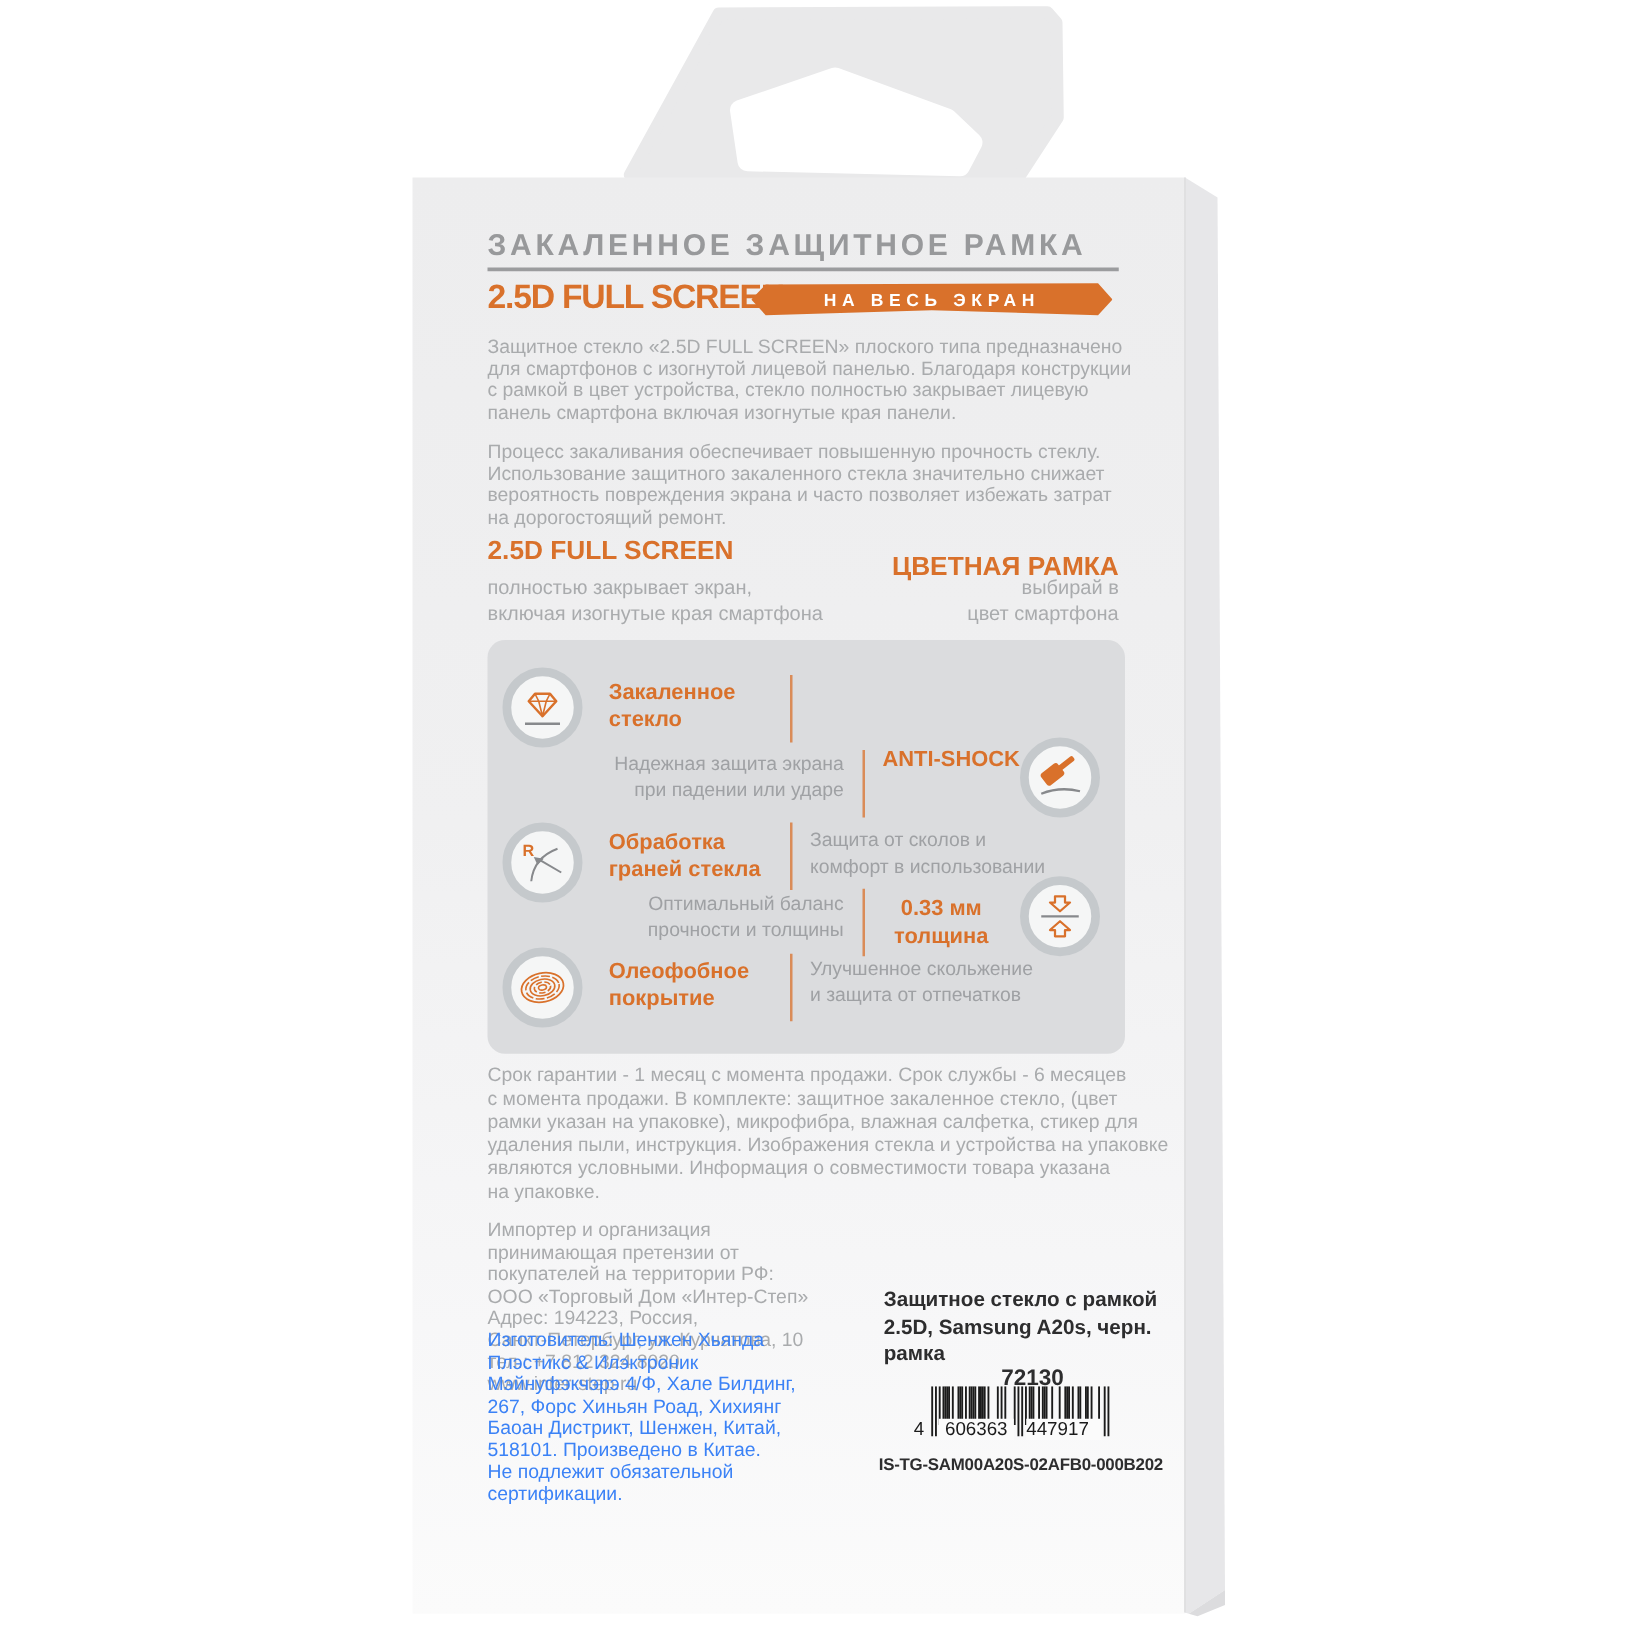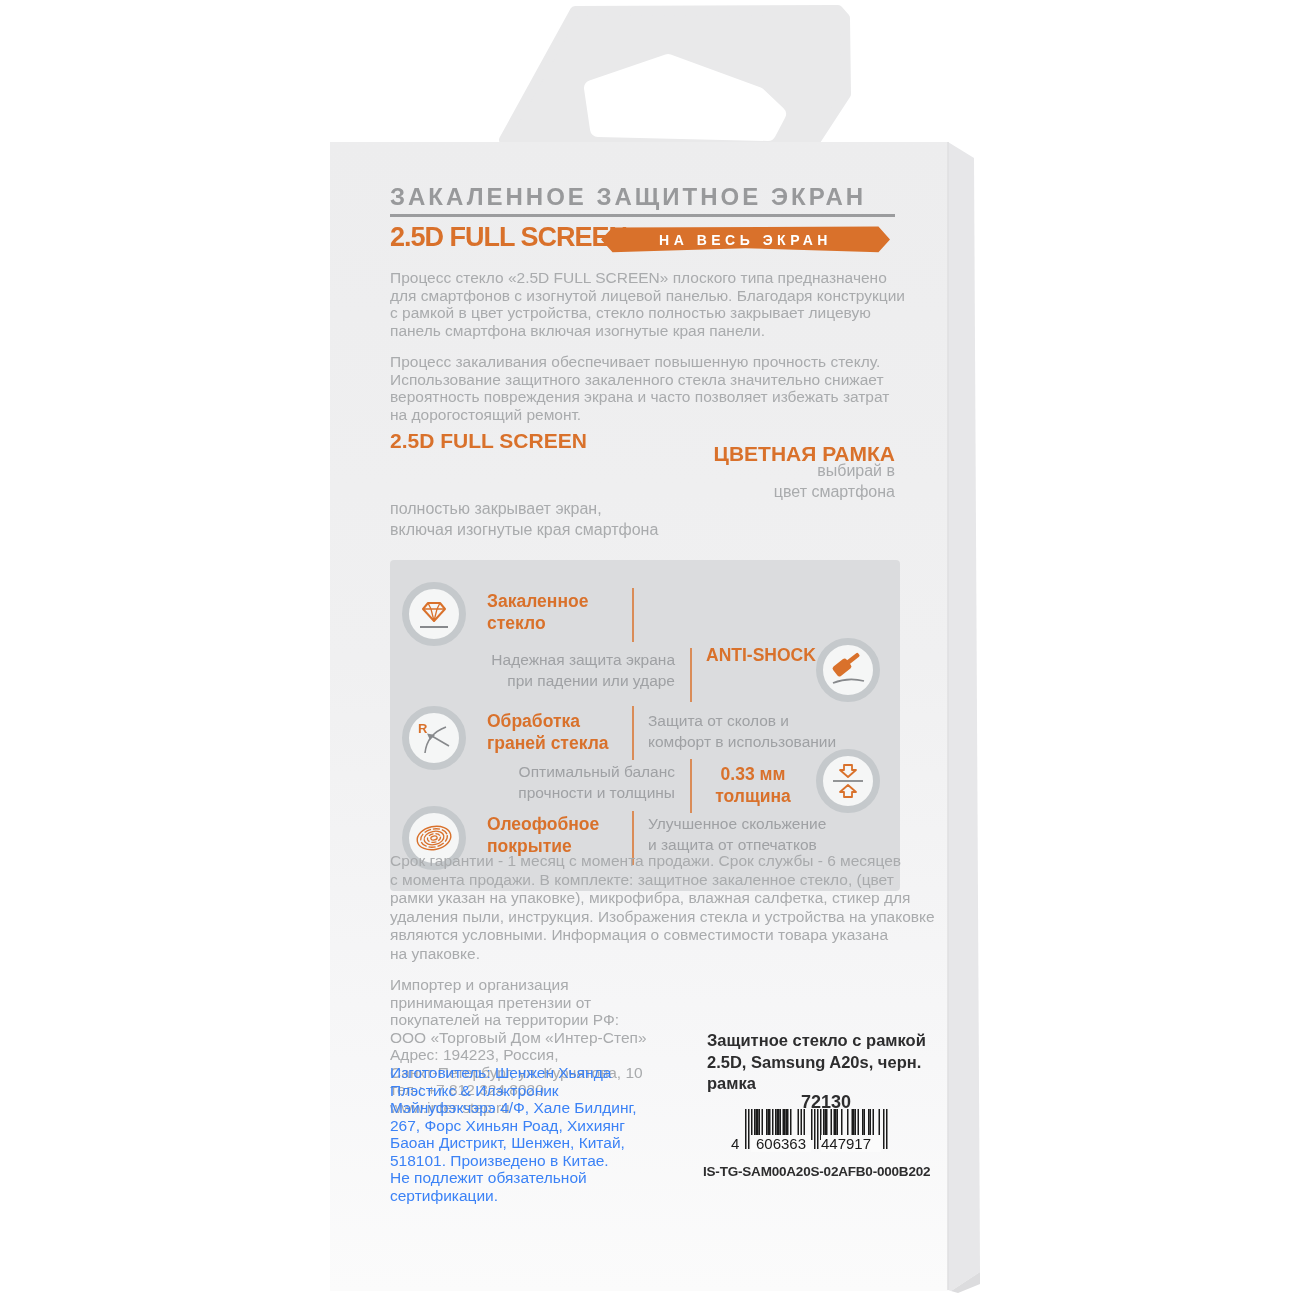--- a/index.html
+++ b/index.html
@@ -22,25 +22,25 @@
           clip-path:polygon(0 50%,4% 6%,96% 2%,100% 50%,96% 97%,50% 82%,4% 97%);
           display:flex;align-items:center;justify-content:center;}
   .ribbon span{color:#ffffff;font-size:14px;font-weight:bold;letter-spacing:4.5px;}
   .para{font-size:15.5px;line-height:17.5px;color:#a9abad;}
   .p1{left:390px;top:269px;width:540px;}
   .p2{left:390px;top:353px;width:540px;}
   .colhead{font-size:21px;font-weight:bold;color:#d9712b;}
   .colhead-l{left:390px;top:429px;}
   .colhead-r{left:640px;top:429px;width:255px;text-align:right;margin-top:13px;}
   .colsub{font-size:16px;line-height:21px;color:#a9abad;}
-  .colsub-l{left:390px;top:460px;margin-top:38px;}
+  .colsub-l{left:390px;top:460px;}
   .colsub-r{left:640px;top:460px;width:255px;text-align:right;}
 
   
-  .card{left:390px;top:512px;width:510px;height:331px;background:#dbdcde;border-radius:4px;margin-top:48px;}
+  .card{left:390px;top:512px;width:510px;height:331px;background:#dbdcde;border-radius:14px;}
   .fcircle{position:absolute;width:64px;height:64px;border-radius:50%;
            border:7px solid #c5c9cc;background:#f5f6f6;box-sizing:border-box;
            display:flex;align-items:center;justify-content:center;}
   .flabel{position:absolute;font-size:17.5px;font-weight:bold;line-height:22px;color:#d9712b;}
   .fdesc{position:absolute;font-size:15.5px;line-height:21px;color:#9fa1a4;}
   .fdiv{position:absolute;width:2px;background:#d9712b;opacity:.75;}
   .t-right{text-align:right;}
   .t-center{text-align:center;}
 
   .warranty{left:390px;top:852px;width:545px;font-size:15.5px;line-height:18.5px;color:#a9abad;}
@@ -68,28 +68,28 @@
   </svg>
 
   <div class="box-face"></div>
 
   <svg class="pkg-svg box-side" width="1300" height="1300">
     <polygon points="948,142 974,158 980,1272 951,1291 948,1290" fill="#e7e7e9"></polygon>
     <polygon points="951,1291 980,1272 980,1284 958,1293" fill="#dcdcde"></polygon>
     <line x1="948" y1="142" x2="948" y2="1290" stroke="#dfdfe1" stroke-width="1.5"></line>
   </svg>
 
-  <div class="abs title">ЗАКАЛЕННОЕ ЗАЩИТНОЕ ЭКРАН</div>
+  <div class="abs title">ЗАКАЛЕННОЕ ЗАЩИТНОЕ РАМКА</div>
   <div class="abs rule"></div>
   <div class="abs subtitle">2.5D FULL SCREEN</div>
   <div class="abs ribbon">
     <span>НА ВЕСЬ ЭКРАН</span>
   </div>
 
-  <div class="abs para p1 pre">Процесс стекло «2.5D FULL SCREEN» плоского типа предназначено
+  <div class="abs para p1 pre">Защитное стекло «2.5D FULL SCREEN» плоского типа предназначено
 для смартфонов с изогнутой лицевой панелью. Благодаря конструкции
 с рамкой в цвет устройства, стекло полностью закрывает лицевую
 панель смартфона включая изогнутые края панели.</div>
   <div class="abs para p2 pre">Процесс закаливания обеспечивает повышенную прочность стеклу.
 Использование защитного закаленного стекла значительно снижает
 вероятность повреждения экрана и часто позволяет избежать затрат
 на дорогостоящий ремонт.</div>
 
   <div class="abs colhead colhead-l">2.5D FULL SCREEN</div>
   <div class="abs colhead colhead-r">ЦВЕТНАЯ РАМКА</div>

